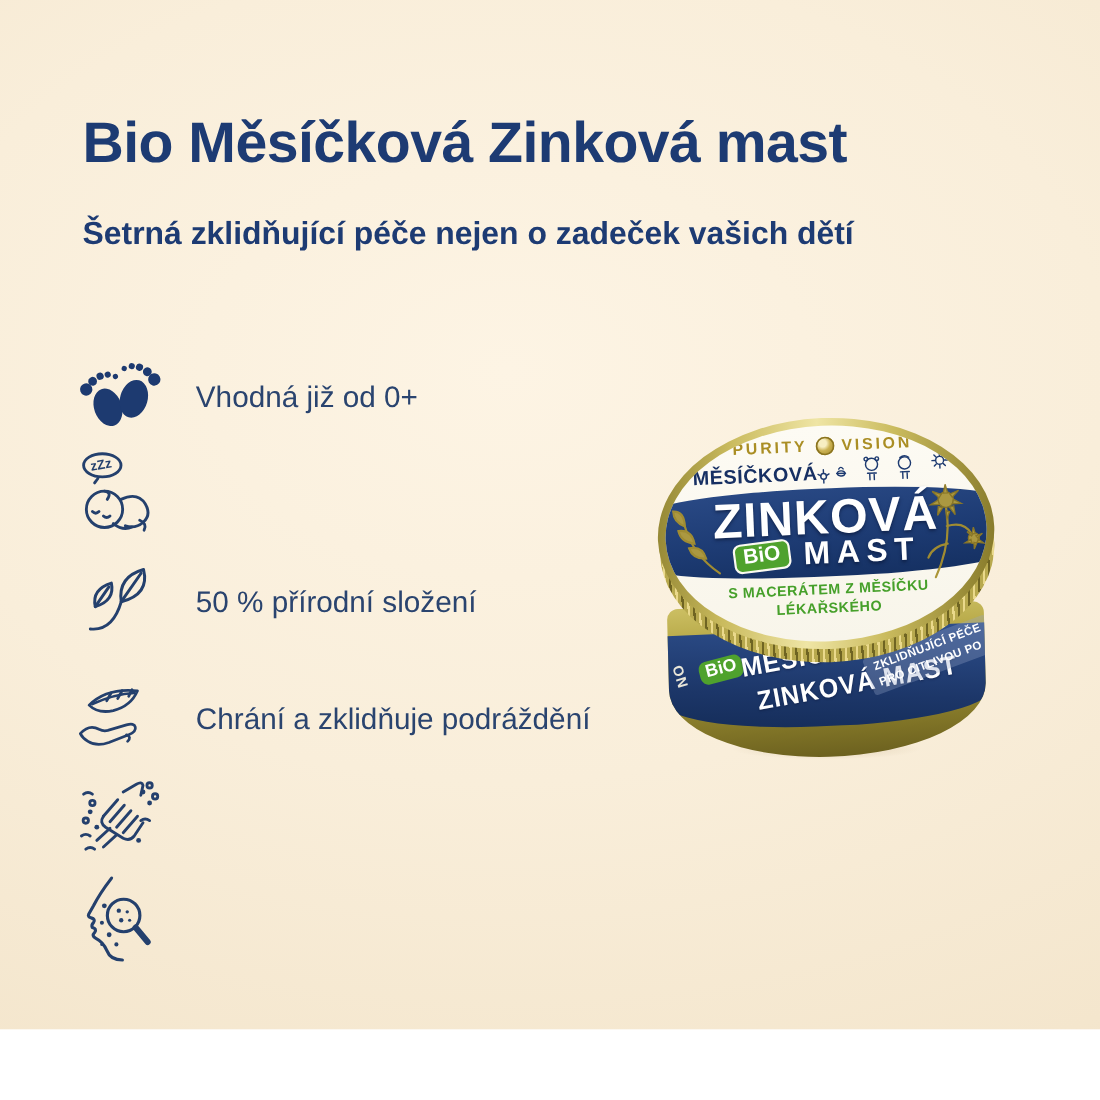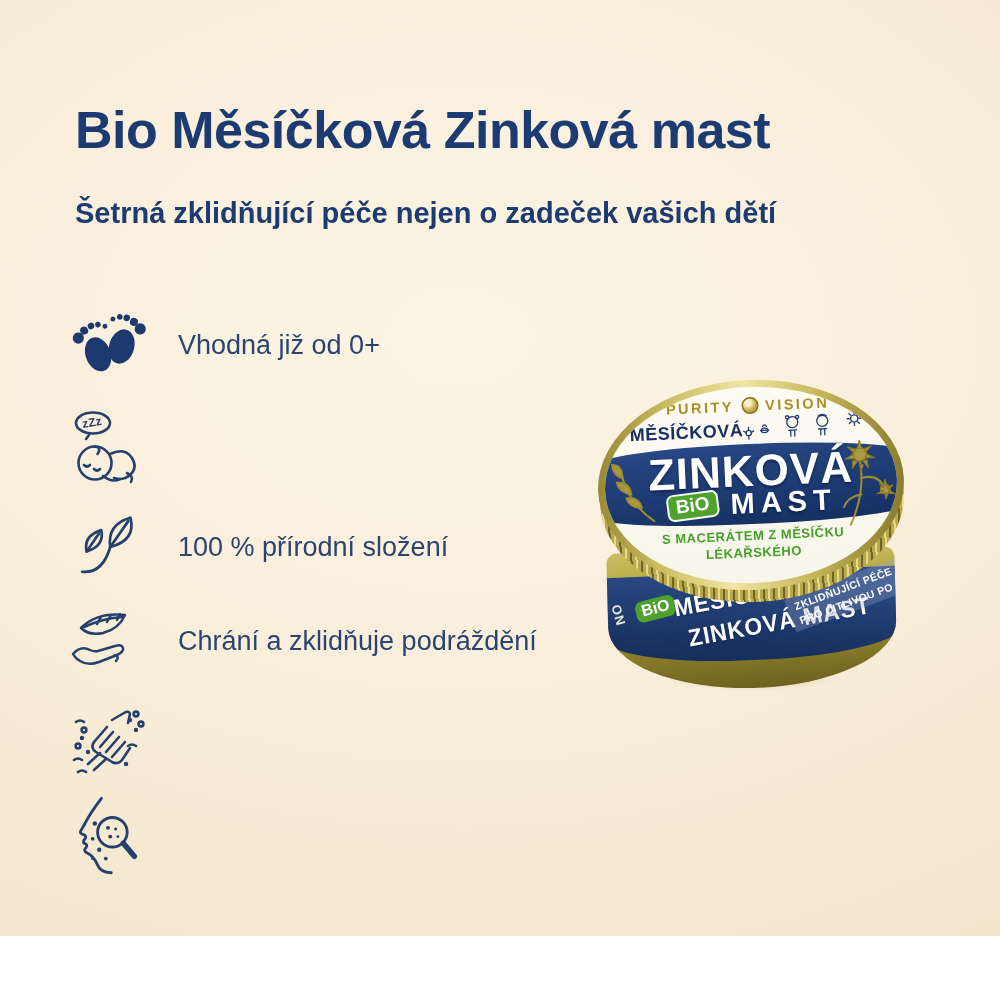--- a/index.html
+++ b/index.html
@@ -6,21 +6,21 @@
   #canvas{
     position:relative;width:1000px;height:936px;overflow:hidden;
     font-family:"Liberation Sans",sans-serif;
     background:radial-gradient(130% 95% at 46% 36%, #fdf4e4 0%, #f9eeda 42%, #f4e6cd 78%, #eeddc0 100%);
   }
   .title{position:absolute;left:75px;top:100px;font-size:52px;font-weight:700;color:#1d3b73;letter-spacing:-0.5px;}
   .subtitle{position:absolute;left:75px;top:197px;font-size:29px;font-weight:700;color:#1d3b73;}
   .feature{position:absolute;left:62px;height:88px;display:flex;align-items:center;}
   .feature .iconbox{width:92px;display:flex;justify-content:center;align-items:center;}
   .feature .label{margin-left:24px;font-size:27px;color:#2a446f;white-space:nowrap;}
-  .f1{top:301px}.f2{top:409px}.f3{top:503px}.f4{top:597px}.f5{top:700px}.f6{top:797px}
+  .f1{top:317px}.f2{top:409px}.f3{top:503px}.f4{top:610px}.f5{top:700px}.f6{top:797px}
 
   
   .tin{position:absolute;left:598px;top:380px;width:310px;height:320px;}
   .tin-shadow{position:absolute;left:34px;top:288px;width:238px;height:26px;border-radius:50%;
     background:radial-gradient(50% 50%, rgba(140,110,55,.22), rgba(140,110,55,0) 72%);}
   .tin-body{position:absolute;left:10px;top:170px;width:288px;height:138px;transform:rotate(-1.5deg);
     border-radius:10px 10px 50% 50% / 10px 10px 64px 64px;overflow:hidden;
     background:linear-gradient(178deg,#ccbf63 0%,#b0a23f 28%,#988b33 55%,#7e7226 80%,#695e1e 100%);}
   .sideband{position:absolute;left:-8px;right:-8px;top:22px;height:88px;transform:rotate(-1deg);
     background:linear-gradient(184deg,#2e4f8c 0%,#1c3668 65%,#142c58 100%);
@@ -115,21 +115,21 @@
   <div class="feature f3">
     <div class="iconbox">
       <svg width="72" height="72" viewBox="0 0 64 64" fill="none" stroke="#24406d" stroke-width="2.4" stroke-linecap="round" stroke-linejoin="round">
         <path d="M34 32 q-3 -20 18 -26 q5 20 -18 26 z"></path>
         <path d="M34 32 L50 9"></path>
         <path d="M13 36 q-3 -14 13 -19 q3 14 -13 19 z"></path>
         <path d="M13 36 L24 20"></path>
         <path d="M9 54 q18 2 25 -22"></path>
       </svg>
     </div>
-    <div class="label">100 % přírodní složení</div>
+    <div class="label">50 % přírodní složení</div>
   </div>
 
   <div class="feature f4">
     <div class="iconbox">
       <svg width="82" height="78" viewBox="0 0 82 78" fill="none" stroke="#24406d" stroke-width="2.5" stroke-linecap="round" stroke-linejoin="round">
         <path d="M14 26 q16 -16 44 -13 q-6 14 -22 18 q-14 3 -22 -5 z"></path>
         <path d="M17 25 q20 -9 38 -10"></path>
         <path d="M30 22 l4 -7 M40 20 l4 -7 M50 18 l3 -6"></path>
         <path d="M6 52 q8 -9 17 -4 q4 2 8 1 l17 -5 q7 -2 8 2 q1 4 -6 7 l-18 7 q-11 4 -19 -1 q-5 -3 -7 -7 z"></path>
         <path d="M48 53 q5 2 1 6"></path>

